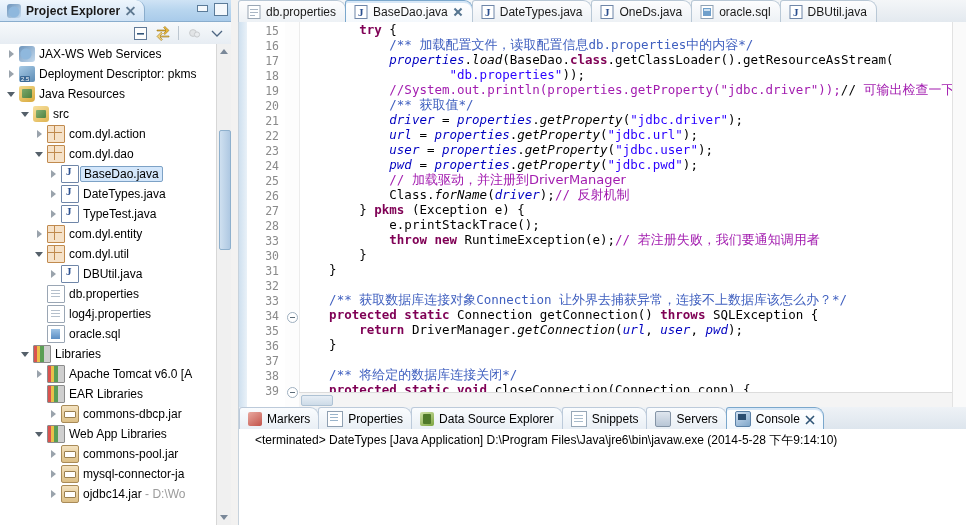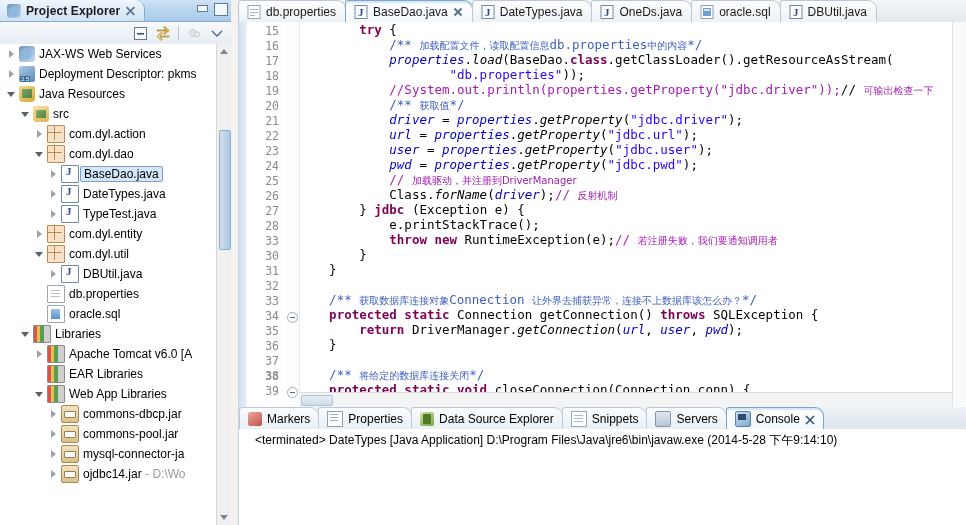--- a/index.html
+++ b/index.html
@@ -113,21 +113,21 @@
   .ln{position:absolute;right:6px;height:15px;line-height:15px;
      font-family:"DejaVu Sans Mono",monospace;font-size:11.5px;color:#8a8a8a;text-align:right;}
   .foldmark{position:absolute;left:2px;width:9px;height:9px;border:1px solid #9fb0c0;background:#fff;border-radius:50%;}
   .foldmark:after{content:"";position:absolute;left:1.5px;top:3.5px;width:5px;height:1px;background:#5c6b78;}
   .kw{color:#7f0055;font-weight:bold;}
   .str{color:#2a00ff;}
   .cmt{color:#a21caf;}
   .jdoc{color:#3f5fbf;}
   .fld{font-style:italic;color:#0000c0;}
   .mth{font-style:italic;color:#000;}
-  .cn{font-family:"DejaVu Sans",sans-serif;font-size:10px;}
+  .cn{font-family:"DejaVu Sans",sans-serif;font-size:13px;}
 
   .hscroll{position:absolute;left:60px;right:14px;bottom:0;height:14px;
      background:#f4f4f4;border-top:1px solid #dcdcdc;}
   .hscroll .hthumb{position:absolute;left:2px;top:2px;width:30px;height:9px;
      background:linear-gradient(to bottom,#e7eef5,#cddbe8);border:1px solid #aec2d4;border-radius:2px;}
   .evscroll{position:absolute;right:0;top:0;width:14px;bottom:0;background:#fafafa;border-left:1px solid #e2e2e2;}
 
   
   .bottom{position:absolute;left:0;top:407px;width:728px;height:118px;background:#f6f7f8;border-left:1px solid #c7d2dc;}
   .btabbar{height:22px;display:flex;align-items:flex-end;
@@ -263,47 +263,52 @@
           <span class="ticon ic-java"></span>
           <span class="tlabel">DBUtil.java</span>
         </div>
         <div class="trow" style="padding-left: 34px;">
           <span class="arrow "></span>
           <span class="ticon ic-file"></span>
           <span class="tlabel">db.properties</span>
         </div>
         <div class="trow" style="padding-left: 34px;">
           <span class="arrow "></span>
+          <span class="ticon ic-file"></span>
+          <span class="tlabel">log4j.properties</span>
+        </div>
+        <div class="trow" style="padding-left: 34px;">
+          <span class="arrow "></span>
           <span class="ticon ic-sql"></span>
           <span class="tlabel">oracle.sql</span>
         </div>
         <div class="trow" style="padding-left: 20px;">
           <span class="arrow expanded"></span>
           <span class="ticon ic-lib"></span>
           <span class="tlabel">Libraries</span>
         </div>
         <div class="trow" style="padding-left: 34px;">
           <span class="arrow collapsed"></span>
           <span class="ticon ic-lib"></span>
           <span class="tlabel">Apache Tomcat v6.0 [A</span>
         </div>
         <div class="trow" style="padding-left: 34px;">
           <span class="arrow "></span>
           <span class="ticon ic-lib"></span>
           <span class="tlabel">EAR Libraries</span>
         </div>
+        <div class="trow" style="padding-left: 48px;">
+          <span class="arrow collapsed"></span>
+          <span class="ticon ic-jar"></span>
+          <span class="tlabel">commons-dbcp.jar</span>
+        </div>
         <div class="trow" style="padding-left: 34px;">
           <span class="arrow expanded"></span>
           <span class="ticon ic-lib"></span>
           <span class="tlabel">Web App Libraries</span>
-        </div>
-        <div class="trow" style="padding-left: 48px;">
-          <span class="arrow collapsed"></span>
-          <span class="ticon ic-jar"></span>
-          <span class="tlabel">commons-dbcp.jar</span>
         </div>
         <div class="trow" style="padding-left: 48px;">
           <span class="arrow collapsed"></span>
           <span class="ticon ic-jar"></span>
           <span class="tlabel">commons-pool.jar</span>
         </div>
         <div class="trow" style="padding-left: 48px;">
           <span class="arrow collapsed"></span>
           <span class="ticon ic-jar"></span>
           <span class="tlabel">mysql-connector-ja</span>
@@ -394,41 +399,41 @@
           <div class="ln" style="top: 197px;">28</div>
           <div class="ln" style="top: 212px;">33</div>
           <div class="ln" style="top: 227px;">30</div>
           <div class="ln" style="top: 242px;">31</div>
           <div class="ln" style="top: 257px;">32</div>
           <div class="ln" style="top: 272px;">33</div>
           <div class="ln" style="top: 287px;">34</div>
           <div class="ln" style="top: 302px;">35</div>
           <div class="ln" style="top: 317px;">36</div>
           <div class="ln" style="top: 332px;">37</div>
-          <div class="ln" style="top: 347px; font-weight: bold;">38</div>
+          <div class="ln" style="top: 347px;">38</div>
           <div class="ln" style="top: 362px;">39</div>
         </div>
       <div class="fold" id="foldcol">
           <div class="foldmark" style="top: 290px;"></div>
           <div class="foldmark" style="top: 365px;"></div>
         </div>
       <div class="codewrap" id="codewrap">
           <div class="cl">        <span class="kw">try</span> {</div>
           <div class="cl">            <span class="jdoc">/** <span class="cn">加载配置文件，读取配置信息</span>db.properties<span class="cn">中的内容</span>*/</span></div>
           <div class="cl">            <span class="fld">properties</span>.<span class="mth">load</span>(BaseDao.<span class="kw">class</span>.getClassLoader().getResourceAsStream(</div>
           <div class="cl">                    <span class="str">"db.properties"</span>));</div>
           <div class="cl">            <span class="cmt">//System.out.println(properties.getProperty("jdbc.driver"));</span>// <span class="cmt cn">可输出检查一下</span></div>
           <div class="cl">            <span class="jdoc">/** <span class="cn">获取值</span>*/</span></div>
           <div class="cl">            <span class="fld">driver</span> = <span class="fld">properties</span>.<span class="mth">getProperty</span>(<span class="str">"jdbc.driver"</span>);</div>
           <div class="cl">            <span class="fld">url</span> = <span class="fld">properties</span>.<span class="mth">getProperty</span>(<span class="str">"jdbc.url"</span>);</div>
           <div class="cl">            <span class="fld">user</span> = <span class="fld">properties</span>.<span class="mth">getProperty</span>(<span class="str">"jdbc.user"</span>);</div>
           <div class="cl">            <span class="fld">pwd</span> = <span class="fld">properties</span>.<span class="mth">getProperty</span>(<span class="str">"jdbc.pwd"</span>);</div>
           <div class="cl">            <span class="cmt">// <span class="cn">加载驱动，并注册到DriverManager</span></span></div>
           <div class="cl">            Class.<span class="mth">forName</span>(<span class="fld">driver</span>);<span class="cmt">// <span class="cn">反射机制</span></span></div>
-          <div class="cl">        } <span class="kw">jdbc</span> (Exception e) {</div>
+          <div class="cl">        } <span class="kw">pkms</span> (Exception e) {</div>
           <div class="cl">            e.printStackTrace();</div>
           <div class="cl">            <span class="kw">throw new</span> RuntimeException(e);<span class="cmt">// <span class="cn">若注册失败，我们要通知调用者</span></span></div>
           <div class="cl">        }</div>
           <div class="cl">    }</div>
           <div class="cl">&nbsp;</div>
           <div class="cl">    <span class="jdoc">/** <span class="cn">获取数据库连接对象</span>Connection <span class="cn">让外界去捕获异常，连接不上数据库该怎么办？</span>*/</span></div>
           <div class="cl">    <span class="kw">protected static</span> Connection getConnection() <span class="kw">throws</span> SQLException {</div>
           <div class="cl">        <span class="kw">return</span> DriverManager.<span class="mth">getConnection</span>(<span class="fld">url</span>, <span class="fld">user</span>, <span class="fld">pwd</span>);</div>
           <div class="cl">    }</div>
           <div class="cl">&nbsp;</div>

